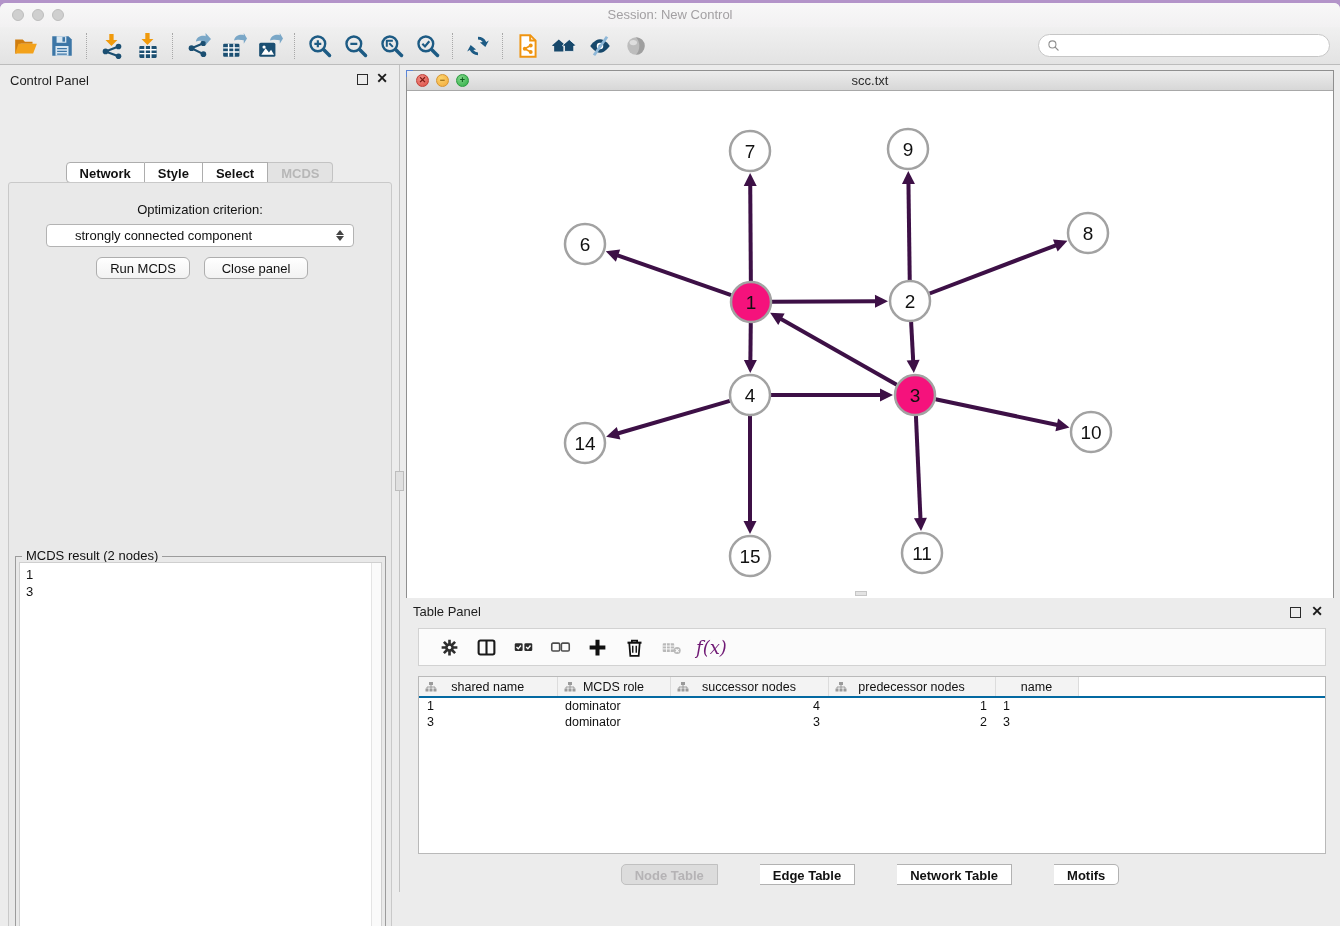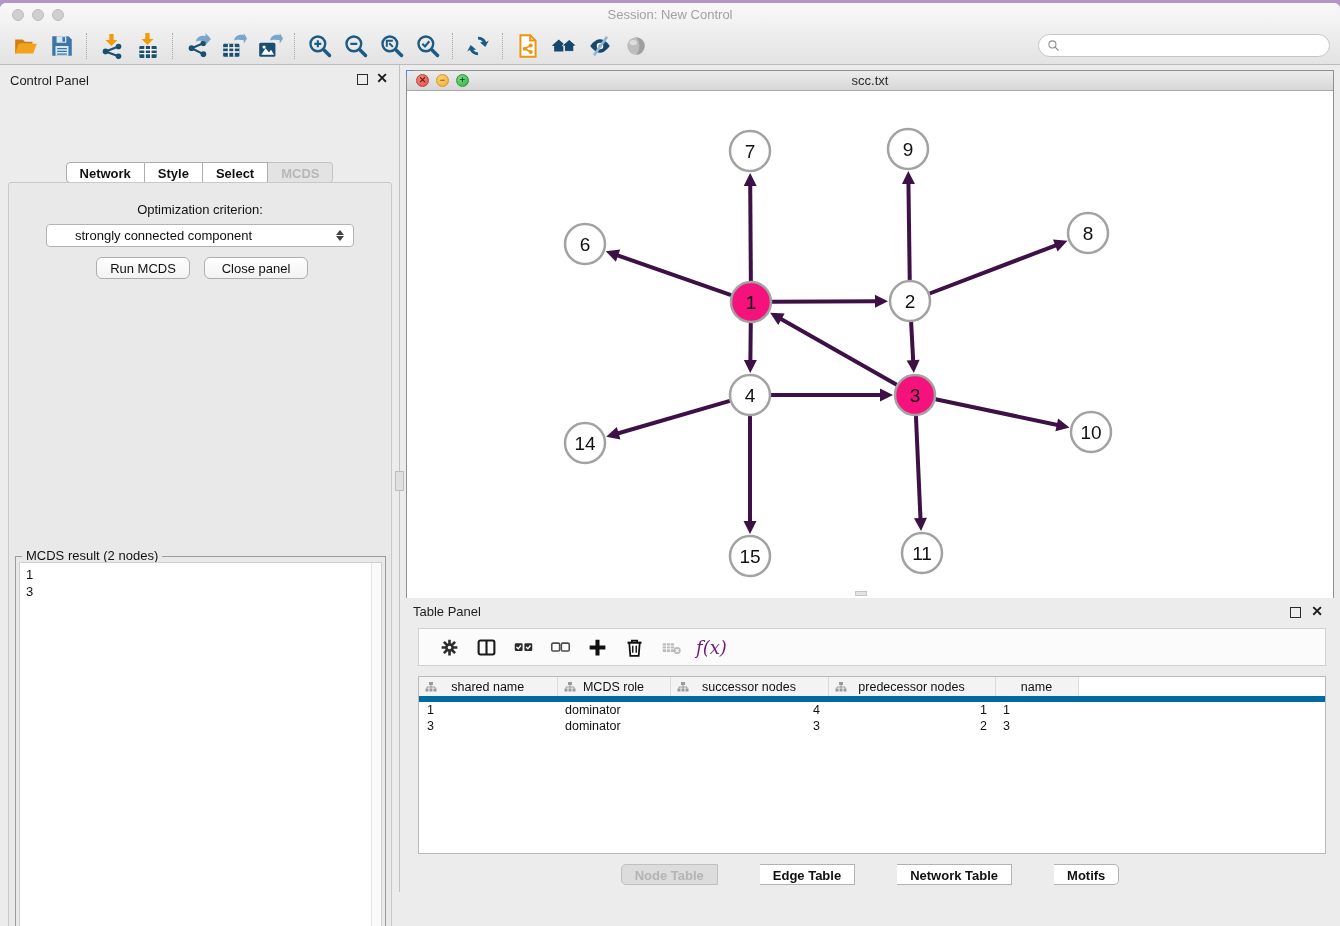--- a/index.html
+++ b/index.html
@@ -83,21 +83,21 @@
   .tp-title{position:absolute;left:13px;top:6px;font-size:13px;color:#1d1d1d;}
   .tp-float{right:39px;} .tp-close{right:17px;}
   .tp-toolbar{position:absolute;left:18px;top:30px;width:908px;height:38px;background:#fbfbfb;
     border:1px solid #d2d2d2;box-sizing:border-box;display:flex;align-items:center;padding-left:12px;}
   .tpt-btn{width:37px;height:30px;display:flex;align-items:center;justify-content:center;flex:none;}
   .tpt-btn svg{width:21px;height:21px;}
   .fx-label{font-family:"DejaVu Serif",serif;font-style:italic;font-size:18px;color:#701a75;margin-left:6px;}
   .node-table{position:absolute;left:18px;top:78px;width:908px;height:178px;background:#fff;
     border:1px solid #b9b9b9;box-sizing:border-box;overflow:hidden;}
   table.grid{border-collapse:collapse;table-layout:fixed;width:100%;}
-  table.grid th{height:19px;background:#f3f3f3;border-right:1px solid #dcdcdc;border-bottom:6px solid #0369a1;
+  table.grid th{height:19px;background:#f3f3f3;border-right:1px solid #dcdcdc;border-bottom:2px solid #0369a1;
     font-size:12.5px;font-weight:normal;color:#111;text-align:center;position:relative;padding:0;}
   table.grid th .th-inner{display:flex;align-items:center;justify-content:center;gap:5px;}
   table.grid th svg{width:12px;height:12px;flex:none;position:absolute;left:6px;top:4px;}
   table.grid td{height:16px;font-size:12.5px;color:#111;padding:0 8px;white-space:nowrap;overflow:hidden;}
   table.grid td.num{text-align:right;}
   .tp-tabs{position:absolute;left:0;right:0;top:266px;display:flex;justify-content:center;gap:42px;}
   .tp-tab{height:21px;line-height:21px;padding:0 13px;background:#fff;border:1px solid #b2b2b2;border-left:none;
     font-size:13px;font-weight:bold;color:#111;box-sizing:border-box;}
   .tp-tab:first-child{border-left:1px solid #b2b2b2;border-radius:5px 0 0 5px;}
   .tp-tab:last-child{border-radius:0 5px 5px 0;}

